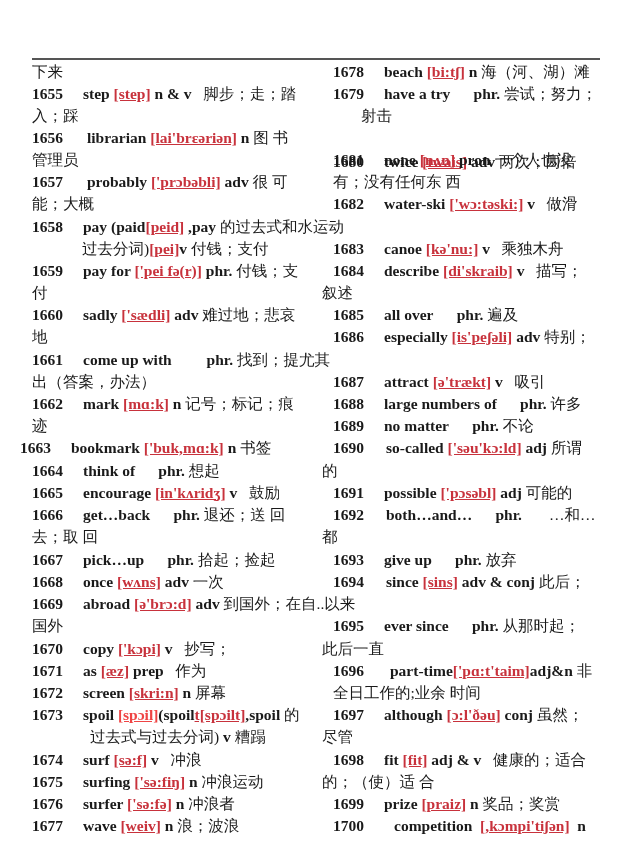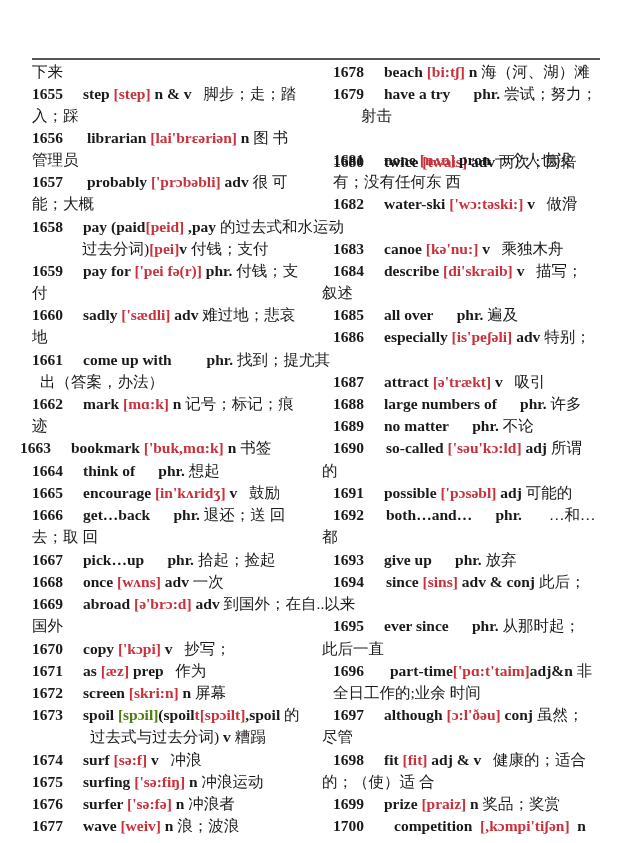--- a/index.html
+++ b/index.html
@@ -11,21 +11,21 @@
   .rule {
     position: absolute; left: 32px; top: 58px; width: 568px; height: 2px;
     background: #555555;
   }
   .line {
     position: absolute; white-space: nowrap;
     font-size: 15.5px; line-height: 20px; font-weight: bold;
   }
   .line .zh { font-weight: normal; }
   .num { display: inline-block; }
-  .ipa { color: #c8323c; font-weight: bold; }
+  .ipa { color: #c8323c; font-weight: bold; text-decoration: underline; }
   .pos { font-weight: bold; }
   .gap { display: inline-block; }
 </style>
 </head>
 <body>
 
 <div class="rule"></div>
 <div id="lines">
     <div class="line" style="left: 32px; top: 62px;"><span class="zh">下来</span></div>
     <div class="line" style="left: 333px; top: 62px;"><span class="num">1678</span><span class="gap" style="width: 20px;"></span><span class="pos">beach </span><span class="ipa" style="color: rgb(200, 50, 60);">[bi:tʃ]</span><span class="pos"> n </span><span class="zh">海（河、湖）滩</span></div>
@@ -46,21 +46,21 @@
     <div class="line" style="left: 333px; top: 239px;"><span class="num">1683</span><span class="gap" style="width: 20px;"></span><span class="pos">canoe </span><span class="ipa" style="color: rgb(200, 50, 60);">[kə'nu:]</span><span class="pos"> v </span><span class="zh">&nbsp;&nbsp;乘独木舟</span></div>
     <div class="line" style="left: 32px; top: 261px;"><span class="num">1659</span><span class="gap" style="width: 20px;"></span><span class="pos">pay for </span><span class="ipa" style="color: rgb(200, 50, 60);">['pei fə(r)]</span><span class="pos"> phr. </span><span class="zh">付钱；支</span></div>
     <div class="line" style="left: 333px; top: 261px;"><span class="num">1684</span><span class="gap" style="width: 20px;"></span><span class="pos">describe </span><span class="ipa" style="color: rgb(200, 50, 60);">[di'skraib]</span><span class="pos"> v </span><span class="zh">&nbsp;&nbsp;描写；</span></div>
     <div class="line" style="left: 32px; top: 283px;"><span class="zh">付</span></div>
     <div class="line" style="left: 322px; top: 283px;"><span class="zh">叙述</span></div>
     <div class="line" style="left: 32px; top: 305px;"><span class="num">1660</span><span class="gap" style="width: 20px;"></span><span class="pos">sadly </span><span class="ipa" style="color: rgb(200, 50, 60);">['sædli]</span><span class="pos"> adv </span><span class="zh">难过地；悲哀</span></div>
     <div class="line" style="left: 333px; top: 305px;"><span class="num">1685</span><span class="gap" style="width: 20px;"></span><span class="pos">all over&nbsp;&nbsp;&nbsp;&nbsp;&nbsp;&nbsp;phr. </span><span class="zh">遍及</span></div>
     <div class="line" style="left: 32px; top: 327px;"><span class="zh">地</span></div>
     <div class="line" style="left: 333px; top: 327px;"><span class="num">1686</span><span class="gap" style="width: 20px;"></span><span class="pos">especially </span><span class="ipa" style="color: rgb(200, 50, 60);">[is'peʃəli]</span><span class="pos"> adv </span><span class="zh">特别；</span></div>
     <div class="line" style="left: 32px; top: 350px;"><span class="num">1661</span><span class="gap" style="width: 20px;"></span><span class="pos">come up with&nbsp;&nbsp;&nbsp;&nbsp;&nbsp;&nbsp;&nbsp;&nbsp;&nbsp;phr. </span><span class="zh">找到；提尤其</span></div>
-    <div class="line" style="left: 32px; top: 372px; margin-left: 8px;"><span class="zh">出（答案，办法）</span></div>
+    <div class="line" style="left: 32px; top: 372px;"><span class="zh">出（答案，办法）</span></div>
     <div class="line" style="left: 333px; top: 372px; text-align: right;"><span class="num">1687</span><span class="gap" style="width: 20px;"></span><span class="pos">attract </span><span class="ipa" style="color: rgb(200, 50, 60);">[ə'trækt]</span><span class="pos"> v </span><span class="zh">&nbsp;&nbsp;吸引</span></div>
     <div class="line" style="left: 32px; top: 394px;"><span class="num">1662</span><span class="gap" style="width: 20px;"></span><span class="pos">mark </span><span class="ipa" style="color: rgb(200, 50, 60);">[mɑ:k]</span><span class="pos"> n </span><span class="zh">记号；标记；痕</span></div>
     <div class="line" style="left: 333px; top: 394px;"><span class="num">1688</span><span class="gap" style="width: 20px;"></span><span class="pos">large numbers of&nbsp;&nbsp;&nbsp;&nbsp;&nbsp;&nbsp;phr. </span><span class="zh">许多</span></div>
     <div class="line" style="left: 32px; top: 416px;"><span class="zh">迹</span></div>
     <div class="line" style="left: 333px; top: 416px;"><span class="num">1689</span><span class="gap" style="width: 20px;"></span><span class="pos">no matter&nbsp;&nbsp;&nbsp;&nbsp;&nbsp;&nbsp;phr. </span><span class="zh">不论</span></div>
     <div class="line" style="left: 20px; top: 438px;"><span class="num">1663</span><span class="gap" style="width: 20px;"></span><span class="pos">bookmark </span><span class="ipa" style="color: rgb(200, 50, 60);">['buk,mɑ:k]</span><span class="pos"> n </span><span class="zh">书签</span></div>
     <div class="line" style="left: 333px; top: 438px;"><span class="num">1690</span><span class="gap" style="width: 22px;"></span><span class="pos">so-called </span><span class="ipa" style="color: rgb(200, 50, 60);">['səu'kɔ:ld]</span><span class="pos"> adj </span><span class="zh">所谓</span></div>
     <div class="line" style="left: 32px; top: 461px;"><span class="num">1664</span><span class="gap" style="width: 20px;"></span><span class="pos">think of&nbsp;&nbsp;&nbsp;&nbsp;&nbsp;&nbsp;phr. </span><span class="zh">想起</span></div>
     <div class="line" style="left: 322px; top: 461px;"><span class="zh">的</span></div>
     <div class="line" style="left: 32px; top: 483px;"><span class="num">1665</span><span class="gap" style="width: 20px;"></span><span class="pos">encourage </span><span class="ipa" style="color: rgb(200, 50, 60);">[in'kʌridʒ]</span><span class="pos"> v </span><span class="zh">&nbsp;&nbsp;鼓励</span></div>
@@ -75,21 +75,21 @@
     <div class="line" style="left: 333px; top: 572px;"><span class="num">1694</span><span class="gap" style="width: 22px;"></span><span class="pos">since </span><span class="ipa" style="color: rgb(200, 50, 60);">[sins]</span><span class="pos"> adv &amp; conj </span><span class="zh"> 此后；</span></div>
     <div class="line" style="left: 32px; top: 594px;"><span class="num">1669</span><span class="gap" style="width: 20px;"></span><span class="pos">abroad </span><span class="ipa" style="color: rgb(200, 50, 60);">[ə'brɔ:d]</span><span class="pos"> adv </span><span class="zh">到国外；在自..以来</span></div>
     <div class="line" style="left: 32px; top: 616px;"><span class="zh">国外</span></div>
     <div class="line" style="left: 333px; top: 616px;"><span class="num">1695</span><span class="gap" style="width: 20px;"></span><span class="pos">ever since&nbsp;&nbsp;&nbsp;&nbsp;&nbsp;&nbsp;phr. </span><span class="zh">从那时起；</span></div>
     <div class="line" style="left: 32px; top: 639px;"><span class="num">1670</span><span class="gap" style="width: 20px;"></span><span class="pos">copy </span><span class="ipa" style="color: rgb(200, 50, 60);">['kɔpi]</span><span class="pos"> v </span><span class="zh">&nbsp;&nbsp;抄写；</span></div>
     <div class="line" style="left: 322px; top: 639px;"><span class="zh">此后一直</span></div>
     <div class="line" style="left: 32px; top: 661px;"><span class="num">1671</span><span class="gap" style="width: 20px;"></span><span class="pos">as </span><span class="ipa" style="color: rgb(200, 50, 60);">[æz]</span><span class="pos"> prep </span><span class="zh">&nbsp;&nbsp;作为</span></div>
     <div class="line" style="left: 333px; top: 661px;"><span class="num">1696</span><span class="gap" style="width: 26px;"></span><span class="pos">part-time</span><span class="ipa" style="color: rgb(200, 50, 60);">['pɑ:t'taim]</span><span class="pos">adj&amp;n </span><span class="zh">非</span></div>
     <div class="line" style="left: 32px; top: 683px;"><span class="num">1672</span><span class="gap" style="width: 20px;"></span><span class="pos">screen </span><span class="ipa" style="color: rgb(200, 50, 60);">[skri:n]</span><span class="pos"> n </span><span class="zh">屏幕</span></div>
     <div class="line" style="left: 333px; top: 683px;"><span class="zh">全日工作的;业余 时间</span></div>
-    <div class="line" style="left: 32px; top: 705px;"><span class="num">1673</span><span class="gap" style="width: 20px;"></span><span class="pos">spoil </span><span class="ipa" style="color: #4d7c0f;">[spɔil]</span><span class="pos">(spoil</span><span class="ipa" style="color: rgb(200, 50, 60);">t[spɔilt]</span><span class="pos">,spoil </span><span class="zh">的</span></div>
+    <div class="line" style="left: 32px; top: 705px;"><span class="num">1673</span><span class="gap" style="width: 20px;"></span><span class="pos">spoil </span><span class="ipa" style="color: #ef4444;">[spɔil]</span><span class="pos">(spoil</span><span class="ipa" style="color: rgb(200, 50, 60);">t[spɔilt]</span><span class="pos">,spoil </span><span class="zh">的</span></div>
     <div class="line" style="left: 333px; top: 705px;"><span class="num">1697</span><span class="gap" style="width: 20px;"></span><span class="pos">although </span><span class="ipa" style="color: rgb(200, 50, 60);">[ɔ:l'ðəu]</span><span class="pos"> conj </span><span class="zh">虽然；</span></div>
     <div class="line" style="left: 90px; top: 727px;"><span class="zh">过去式与过去分词)</span><span class="pos"> v </span><span class="zh">糟蹋</span></div>
     <div class="line" style="left: 322px; top: 727px;"><span class="zh">尽管</span></div>
     <div class="line" style="left: 32px; top: 750px;"><span class="num">1674</span><span class="gap" style="width: 20px;"></span><span class="pos">surf </span><span class="ipa" style="color: rgb(200, 50, 60);">[sə:f]</span><span class="pos"> v </span><span class="zh">&nbsp;&nbsp;冲浪</span></div>
     <div class="line" style="left: 333px; top: 750px;"><span class="num">1698</span><span class="gap" style="width: 20px;"></span><span class="pos">fit </span><span class="ipa" style="color: rgb(200, 50, 60);">[fit]</span><span class="pos"> adj &amp; v </span><span class="zh">&nbsp;&nbsp;健康的；适合</span></div>
     <div class="line" style="left: 32px; top: 772px;"><span class="num">1675</span><span class="gap" style="width: 20px;"></span><span class="pos">surfing </span><span class="ipa" style="color: rgb(200, 50, 60);">['sə:fiŋ]</span><span class="pos"> n </span><span class="zh">冲浪运动</span></div>
     <div class="line" style="left: 322px; top: 772px;"><span class="zh">的；（使）适 合</span></div>
     <div class="line" style="left: 32px; top: 794px;"><span class="num">1676</span><span class="gap" style="width: 20px;"></span><span class="pos">surfer </span><span class="ipa" style="color: rgb(200, 50, 60);">['sə:fə]</span><span class="pos"> n </span><span class="zh">冲浪者</span></div>
     <div class="line" style="left: 333px; top: 794px;"><span class="num">1699</span><span class="gap" style="width: 20px;"></span><span class="pos">prize </span><span class="ipa" style="color: rgb(200, 50, 60);">[praiz]</span><span class="pos"> n </span><span class="zh">奖品；奖赏</span></div>
     <div class="line" style="left: 32px; top: 816px;"><span class="num">1677</span><span class="gap" style="width: 20px;"></span><span class="pos">wave </span><span class="ipa" style="color: rgb(200, 50, 60); margin-top: 38px;">[weiv]</span><span class="pos"> n </span><span class="zh">浪；波浪</span></div>

